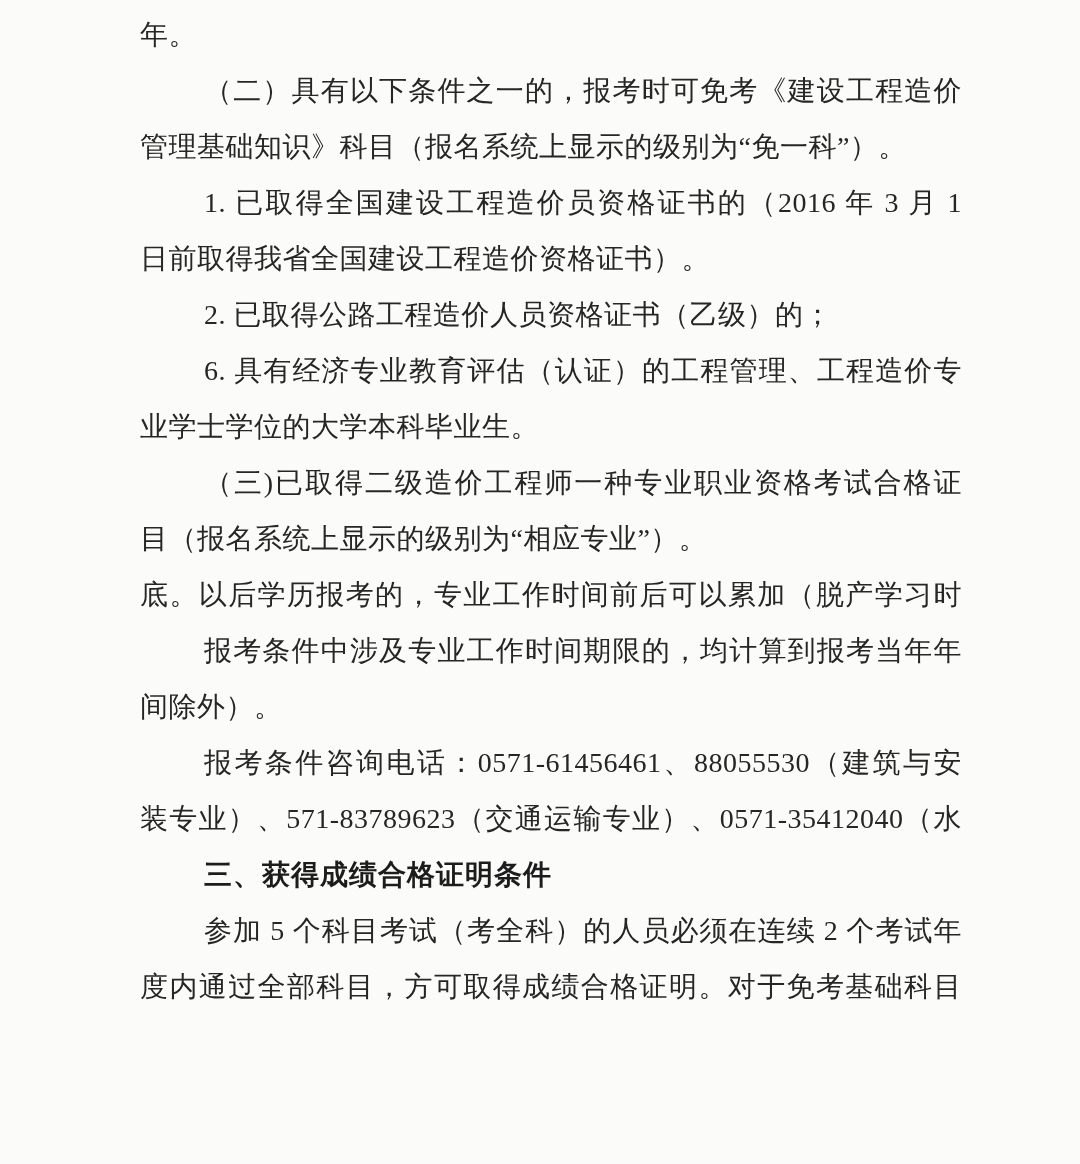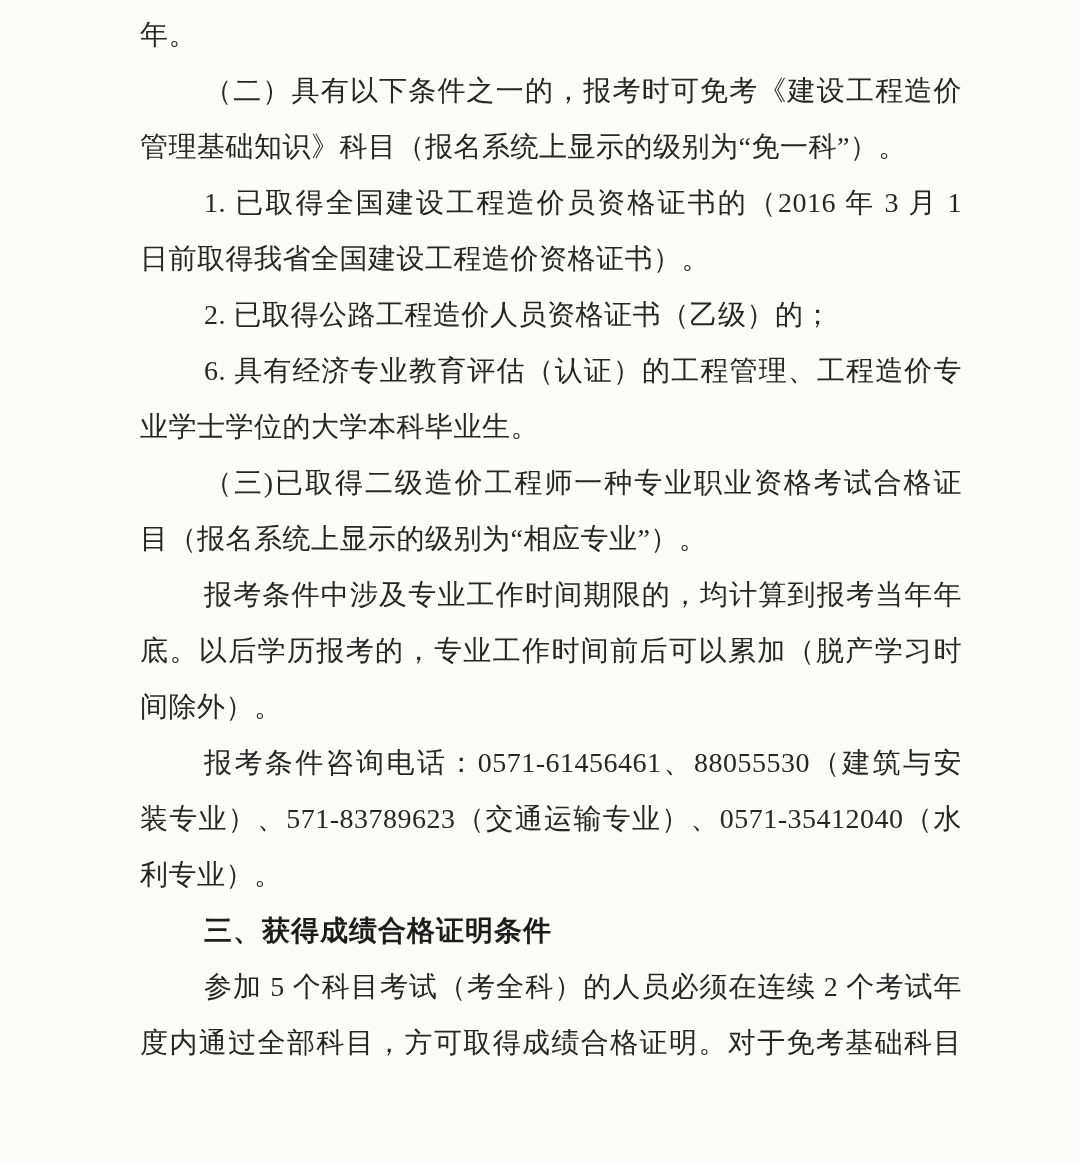--- a/index.html
+++ b/index.html
@@ -51,22 +51,21 @@
     <div class="line">年。</div>
     <div class="line j ind">（二）具有以下条件之一的，报考时可免考《建设工程造价</div>
     <div class="line">管理基础知识》科目（报名系统上显示的级别为“免一科”）。</div>
     <div class="line j ind">1. 已取得全国建设工程造价员资格证书的（2016 年 3 月 1</div>
     <div class="line">日前取得我省全国建设工程造价资格证书）。</div>
     <div class="line ind">2. 已取得公路工程造价人员资格证书（乙级）的；</div>
     <div class="line j ind">6. 具有经济专业教育评估（认证）的工程管理、工程造价专</div>
     <div class="line">业学士学位的大学本科毕业生。</div>
     <div class="line j ind">（三)已取得二级造价工程师一种专业职业资格考试合格证</div>
     <div class="line">目（报名系统上显示的级别为“相应专业”）。</div>
+    <div class="line j">底。以后学历报考的，专业工作时间前后可以累加（脱产学习时</div>
     <div class="line j ind">报考条件中涉及专业工作时间期限的，均计算到报考当年年</div>
-    <div class="line j">底。以后学历报考的，专业工作时间前后可以累加（脱产学习时</div>
     <div class="line">间除外）。</div>
     <div class="line j ind">报考条件咨询电话：0571-61456461、88055530（建筑与安</div>
     <div class="line j">装专业）、571-83789623（交通运输专业）、0571-35412040（水</div>
-    <div class="line">利专业）。</div>
     <div class="line ind b">三、获得成绩合格证明条件</div>
     <div class="line j ind">参加 5 个科目考试（考全科）的人员必须在连续 2 个考试年</div>
     <div class="line j">度内通过全部科目，方可取得成绩合格证明。对于免考基础科目</div>
   </div>
 
 </body></html>

